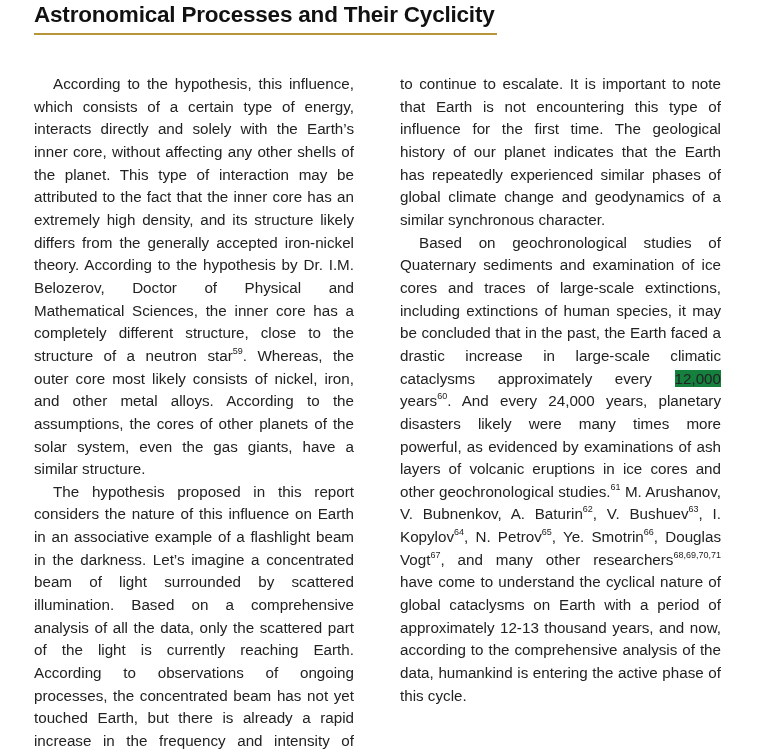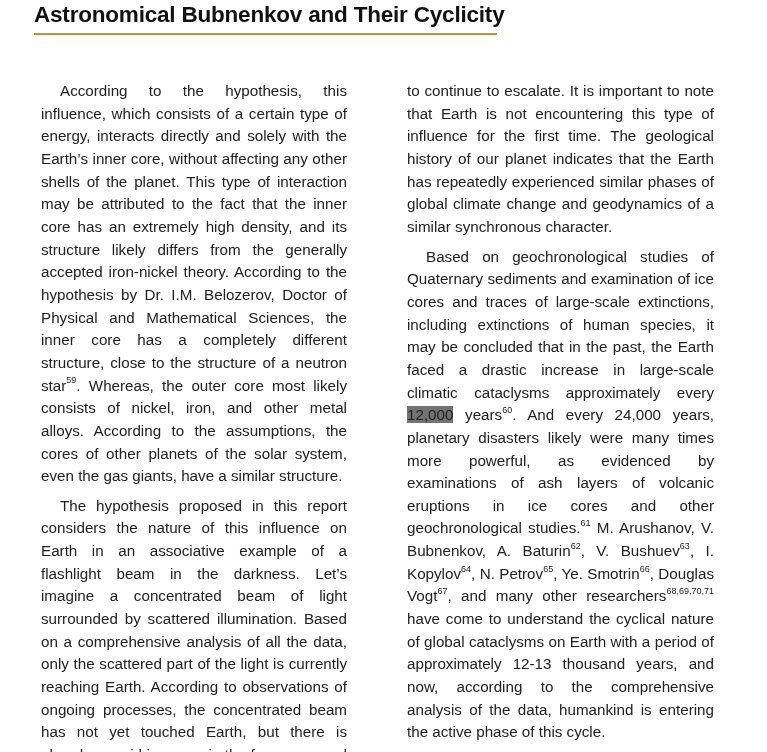--- a/index.html
+++ b/index.html
@@ -41,41 +41,41 @@
       top: 73px;
       width: 320px;
       font-size: 15.2px;
       line-height: 22.65px;
       text-align: justify;
       color: #222222;
     }
     .col-left { left: 34px; }
     .col-right { left: 400px; width: 321px; }
     .column p {
-      margin: 7px;
+      margin: 0;
       text-indent: 0;
     }
     .column p.indent {
       text-indent: 19px;
     }
     sup {
       font-size: 9px;
       line-height: 0;
       position: relative;
       top: -1px;
       vertical-align: super;
     }
     .highlight {
-      background: #737373;
+      background: #15803d;
     }
   </style>
 </head>
 <body>
 
-<h1 class="page-title">Astronomical Bubnenkov and Their Cyclicity</h1>
+<h1 class="page-title">Astronomical Processes and Their Cyclicity</h1>
 <div class="title-rule"></div>
 
 <div class="column col-left">
     <p class="indent"><span>According to the hypothesis, this influence, which consists of a certain type of energy, interacts directly and solely with the Earth’s inner core, without affecting any other shells of the planet. This type of interaction may be attributed to the fact that the inner core has an extremely high density, and its structure likely differs from the generally accepted iron-nickel theory. According to the hypothesis by Dr. I.M. Belozerov, Doctor of Physical and Mathematical Sciences, the inner core has a completely different structure, close to the structure of a neutron star</span><sup>59</sup><span>. Whereas, the outer core most likely consists of nickel, iron, and other metal alloys. According to the assumptions, the cores of other planets of the solar system, even the gas giants, have a similar structure.</span></p>
     <p class="indent"><span>The hypothesis proposed in this report considers the nature of this influence on Earth in an associative example of a flashlight beam in the darkness. Let’s imagine a concentrated beam of light surrounded by scattered illumination. Based on a comprehensive analysis of all the data, only the scattered part of the light is currently reaching Earth. According to observations of ongoing processes, the concentrated beam has not yet touched Earth, but there is already a rapid increase in the frequency and intensity of cataclysms on Earth. Furthermore, according to mathematical models, this trend is expected</span></p>
   </div>
 <div class="column col-right">
     <p><span>to continue to escalate. It is important to note that Earth is not encountering this type of influence for the first time. The geological history of our planet indicates that the Earth has repeatedly experienced similar phases of global climate change and geodynamics of a similar synchronous character.</span></p>
     <p class="indent"><span>Based on geochronological studies of Quaternary sediments and examination of ice cores and traces of large-scale extinctions, including extinctions of human species, it may be concluded that in the past, the Earth faced a drastic increase in large-scale climatic cataclysms approximately every </span><span class="highlight">12,000</span><span> years</span><sup>60</sup><span>. And every 24,000 years, planetary disasters likely were many times more powerful, as evidenced by examinations of ash layers of volcanic eruptions in ice cores and other geochronological studies.</span><sup>61</sup><span> M. Arushanov, V. Bubnenkov, A. Baturin</span><sup>62</sup><span>, V. Bushuev</span><sup>63</sup><span>, I. Kopylov</span><sup>64</sup><span>, N. Petrov</span><sup>65</sup><span>, Ye. Smotrin</span><sup>66</sup><span>, Douglas Vogt</span><sup>67</sup><span>, and many other researchers</span><sup>68,69,70,71</sup><span> have come to understand the cyclical nature of global cataclysms on Earth with a period of approximately 12-13 thousand years, and now, according to the comprehensive analysis of the data, humankind is entering the active phase of this cycle.</span></p>
   </div>

